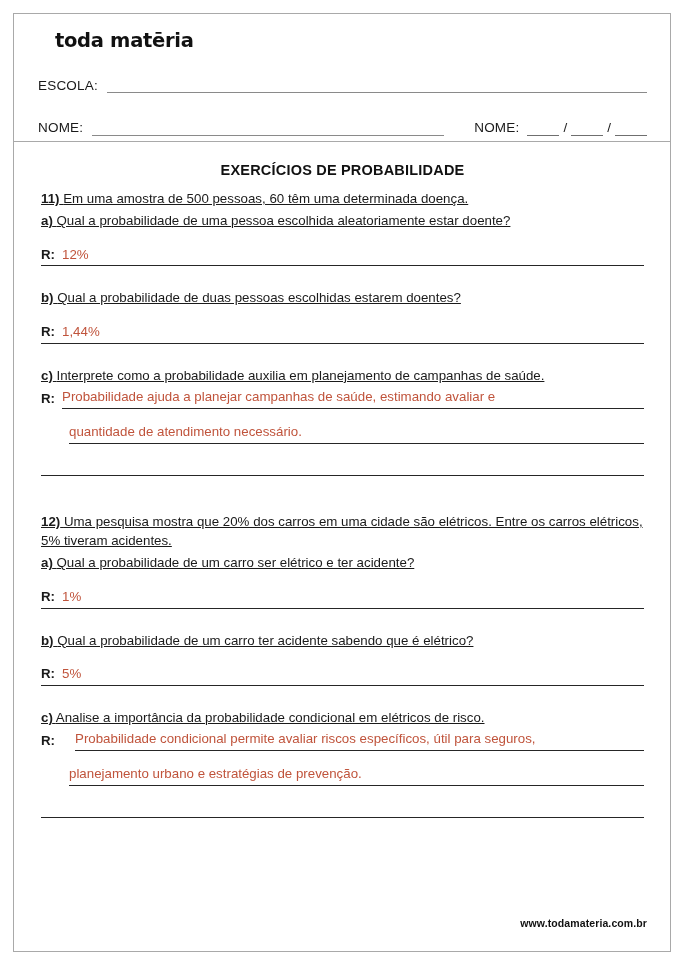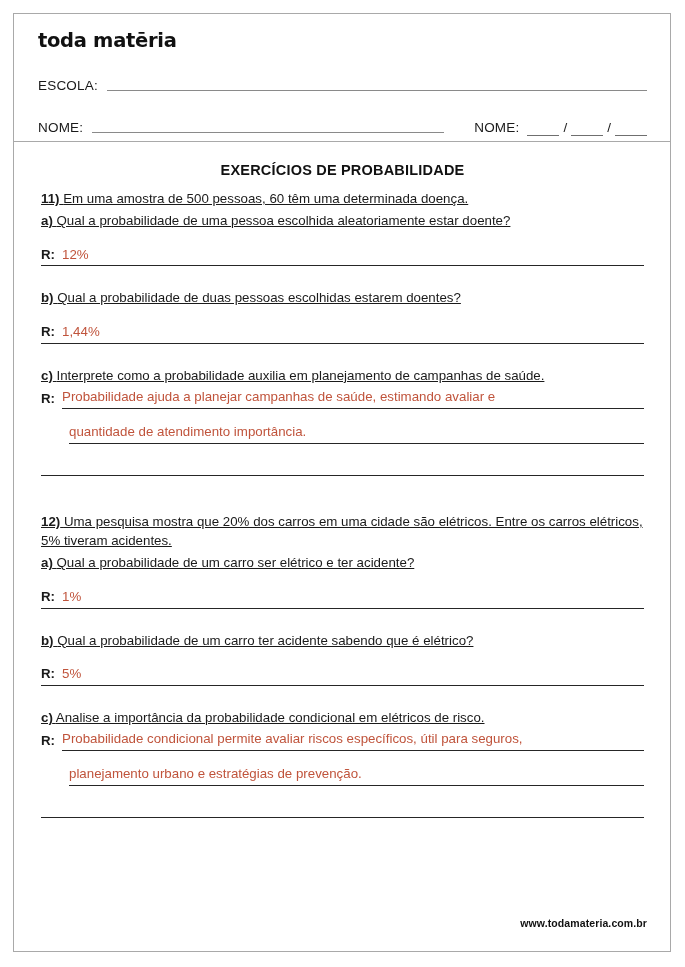--- a/index.html
+++ b/index.html
@@ -32,25 +32,26 @@
     box-sizing: border-box;
     height: 128px;
     padding: 17px 23px 0 24px;
   }
   .logo {
     font-family: "DejaVu Sans", sans-serif;
     font-weight: bold;
     font-size: 19.5px;
     letter-spacing: -0.3px;
     color: #111;
-    margin: 0 0 19px 0;
+    margin: 0 0 19px 17px;
     line-height: 1;
   }
   .field-row {
     display: flex;
+    align-items: flex-end;
     margin-bottom: 14px;
     margin-top: 28px;
   }
   .field-label {
     font-size: 13.5px;
     letter-spacing: 0.2px;
     color: #1a1a1a;
     white-space: nowrap;
     line-height: 1.1;
   }
@@ -246,21 +247,21 @@
         <span>Interprete como a probabilidade auxilia em planejamento de campanhas de saúde.</span>
       </p>
 
       <div class="answer-block ans-long">
         <div class="row">
           <span class="r-label">R:</span>
           <span class="text-rule ans-value" style="color: rgb(192, 84, 60);">Probabilidade ajuda a planejar campanhas de saúde, estimando avaliar e</span>
         </div>
         <div class="row cont">
           <span class="indent"></span>
-          <span class="text-rule ans-value" style="color: rgb(192, 84, 60);">quantidade de atendimento importância.</span>
+          <span class="text-rule ans-value" style="color: rgb(192, 84, 60);">quantidade de atendimento necessário.</span>
         </div>
         <div class="blank-rule"></div>
       </div>
     </div>
 
     <div style="height:36px"></div>
 
     <div>
       <p class="qtext">
         <b>12)</b> 
@@ -298,21 +299,21 @@
       <div class="gap-22"></div>
 
       <p class="qtext">
         <b>c)</b> 
         <span>Analise a importância da probabilidade condicional em elétricos de risco.</span>
       </p>
 
       <div class="answer-block ans-long">
         <div class="row">
           <span class="r-label">R:</span>
-          <span class="text-rule ans-value" style="color: rgb(192, 84, 60);">Probabilidade condicional permite avaliar riscos específicos, útil para seguros,</span>
+          <span class="text-rule ans-value" style="color: rgb(192, 84, 60); margin-left: 13px;">Probabilidade condicional permite avaliar riscos específicos, útil para seguros,</span>
         </div>
         <div class="row cont">
           <span class="indent"></span>
           <span class="text-rule ans-value" style="color: rgb(192, 84, 60);">planejamento urbano e estratégias de prevenção.</span>
         </div>
         <div class="blank-rule"></div>
       </div>
     </div>
 
   </div>

